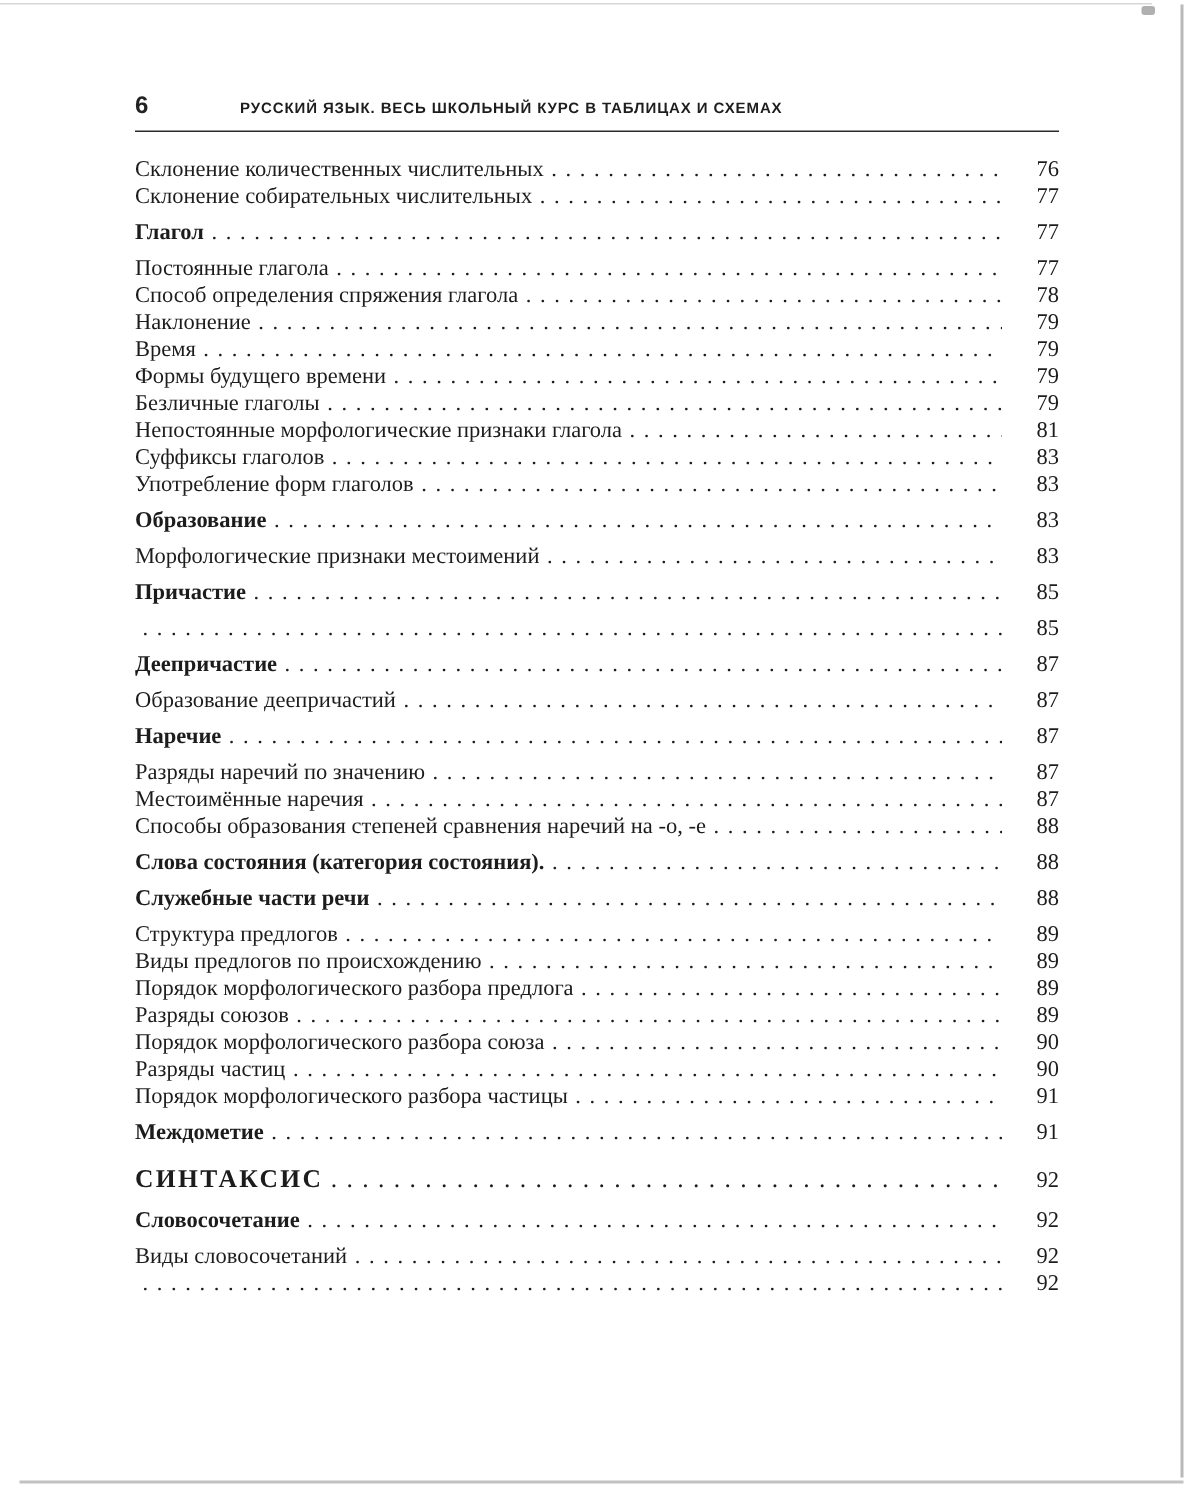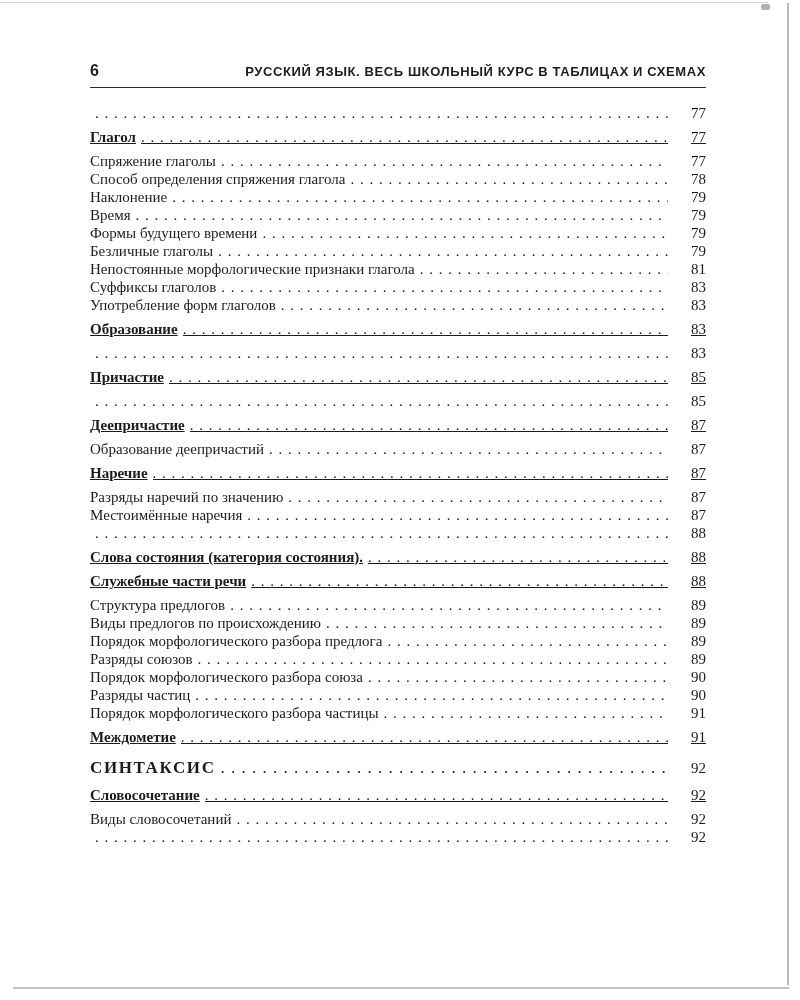--- a/index.html
+++ b/index.html
@@ -27,23 +27,23 @@
     font-family:"Liberation Sans", sans-serif;
   }
   .pagenum {
     font-size:16px;
     font-weight:bold;
     color:#222;
     min-width:24px;
   }
   .running-title {
     flex:1;
-    text-align:right;
+    text-align:left;
     padding-left:46px;
-    font-size:13px;
+    font-size:10px;
     font-weight:bold;
     letter-spacing:0.6px;
     color:#1d1d1d;
     white-space:nowrap;
   }
   .header-rule {
     border:none;
     border-bottom:1.6px solid #2a2a2a;
     margin-top:7px;
   }
@@ -68,21 +68,21 @@
     content:". . . . . . . . . . . . . . . . . . . . . . . . . . . . . . . . . . . . . . . . . . . . . . . . . . . . . . . . . . . . . . . . . . . . . . . . . . . . . . . . . . . . . . . .";
     letter-spacing:1px;
   }
   .toc-row .pg {
     min-width:38px;
     text-align:right;
     padding-left:6px;
     font-weight:normal;
   }
 
-  .toc-row.bold { font-weight:bold; margin-top:6px; margin-bottom:6px;text-decoration:underline; }
+  .toc-row.bold { font-weight:bold; margin-top:6px; margin-bottom:6px; }
   .toc-row.caps {
     font-weight:bold;
     font-size:17px;
     letter-spacing:1.6px;
     margin-top:13px;
     margin-bottom:9px;
     justify-content:flex-end;
   }
   .toc-row.caps .leader::after { letter-spacing:1px; }
   .toc-row.caps .pg, .toc-row.bold .pg { letter-spacing:0; font-size:15px; }
@@ -98,30 +98,36 @@
 <div class="page-inner">
 
   <div class="header-row">
     <span class="pagenum">6</span>
     <span class="running-title">РУССКИЙ ЯЗЫК. ВЕСЬ ШКОЛЬНЫЙ КУРС В ТАБЛИЦАХ И СХЕМАХ</span>
   </div>
   <hr class="header-rule">
 
   <div class="toc" id="toc-list">
       <div class="toc-row regular">
+        <span class="label">Склонение количественных числительных</span>
+        <span class="leader"></span>
+        <span class="pg">76</span>
+      </div>
+      <div class="toc-row regular">
+        <span class="label">Склонение собирательных числительных</span>
         <span class="leader"></span>
         <span class="pg">77</span>
       </div>
       <div class="toc-row bold">
         <span class="label">Глагол</span>
         <span class="leader"></span>
         <span class="pg">77</span>
       </div>
       <div class="toc-row regular">
-        <span class="label">Спряжение глаголы</span>
+        <span class="label">Постоянные глагола</span>
         <span class="leader"></span>
         <span class="pg">77</span>
       </div>
       <div class="toc-row regular">
         <span class="label">Способ определения спряжения глагола</span>
         <span class="leader"></span>
         <span class="pg">78</span>
       </div>
       <div class="toc-row regular">
         <span class="label">Наклонение</span>
@@ -157,20 +163,21 @@
         <span class="label">Употребление форм глаголов</span>
         <span class="leader"></span>
         <span class="pg">83</span>
       </div>
       <div class="toc-row bold">
         <span class="label">Образование</span>
         <span class="leader"></span>
         <span class="pg">83</span>
       </div>
       <div class="toc-row regular">
+        <span class="label">Морфологические признаки местоимений</span>
         <span class="leader"></span>
         <span class="pg">83</span>
       </div>
       <div class="toc-row bold">
         <span class="label">Причастие</span>
         <span class="leader"></span>
         <span class="pg">85</span>
       </div>
       <div class="toc-row regular">
         <span class="leader"></span>
@@ -195,20 +202,21 @@
         <span class="label">Разряды наречий по значению</span>
         <span class="leader"></span>
         <span class="pg">87</span>
       </div>
       <div class="toc-row regular">
         <span class="label">Местоимённые наречия</span>
         <span class="leader"></span>
         <span class="pg">87</span>
       </div>
       <div class="toc-row regular">
+        <span class="label">Способы образования степеней сравнения наречий на -о, -е</span>
         <span class="leader"></span>
         <span class="pg">88</span>
       </div>
       <div class="toc-row bold">
         <span class="label">Слова состояния (категория состояния).</span>
         <span class="leader"></span>
         <span class="pg">88</span>
       </div>
       <div class="toc-row bold">
         <span class="label">Служебные части речи</span>

